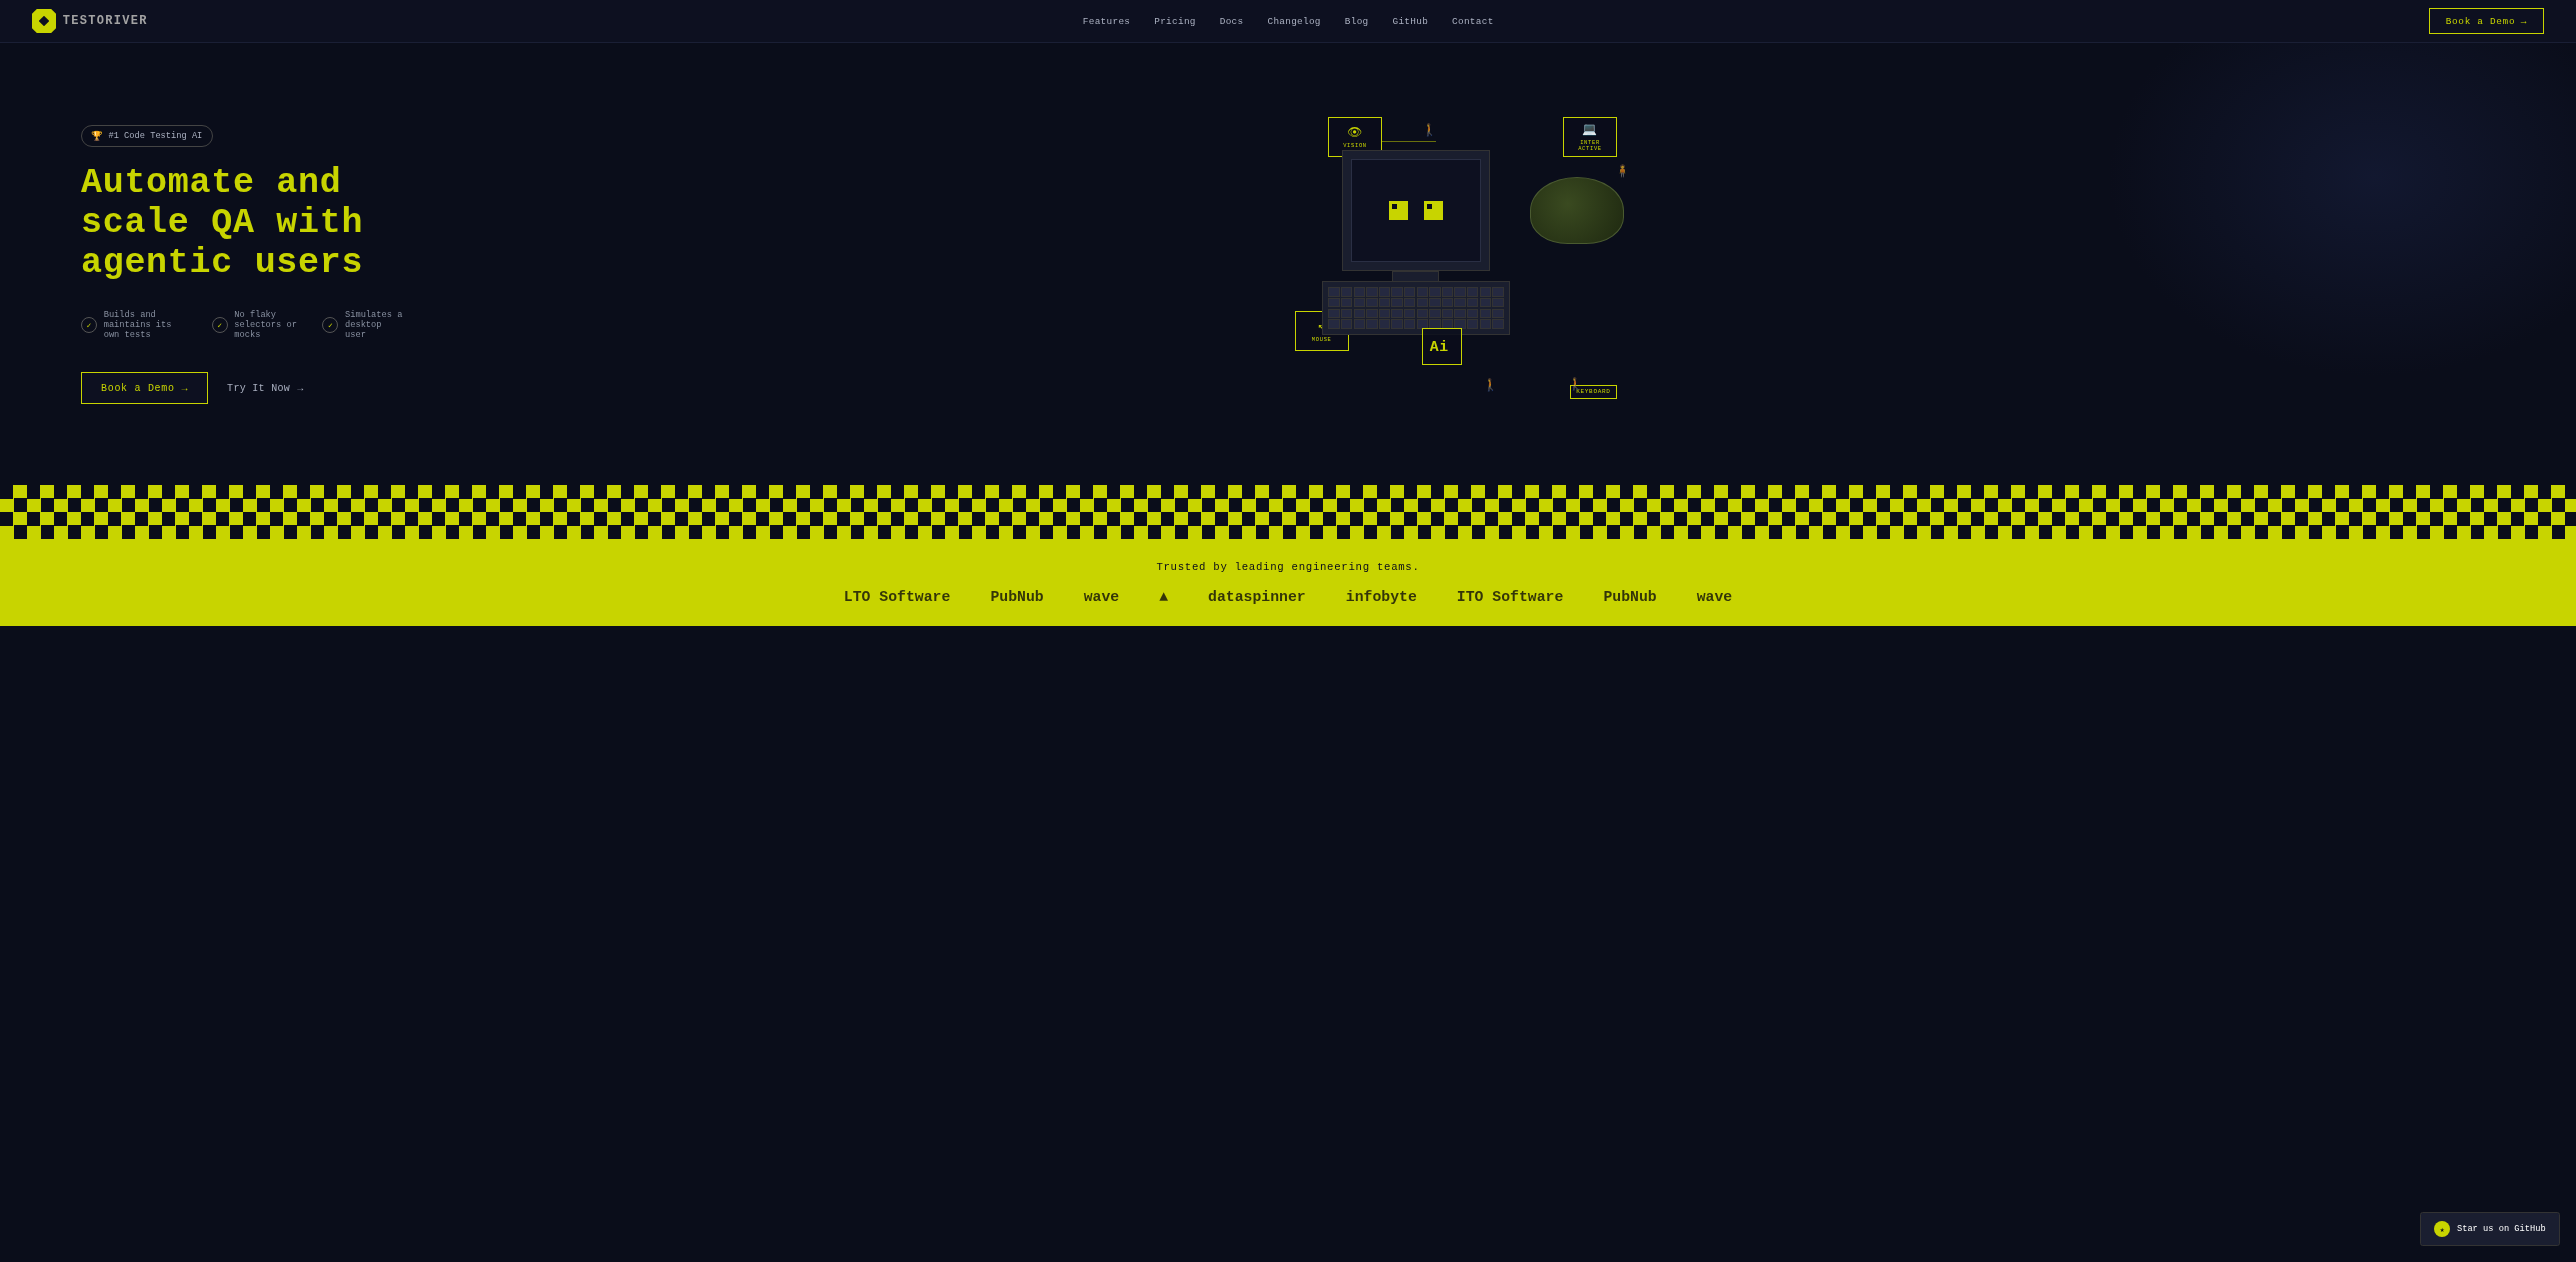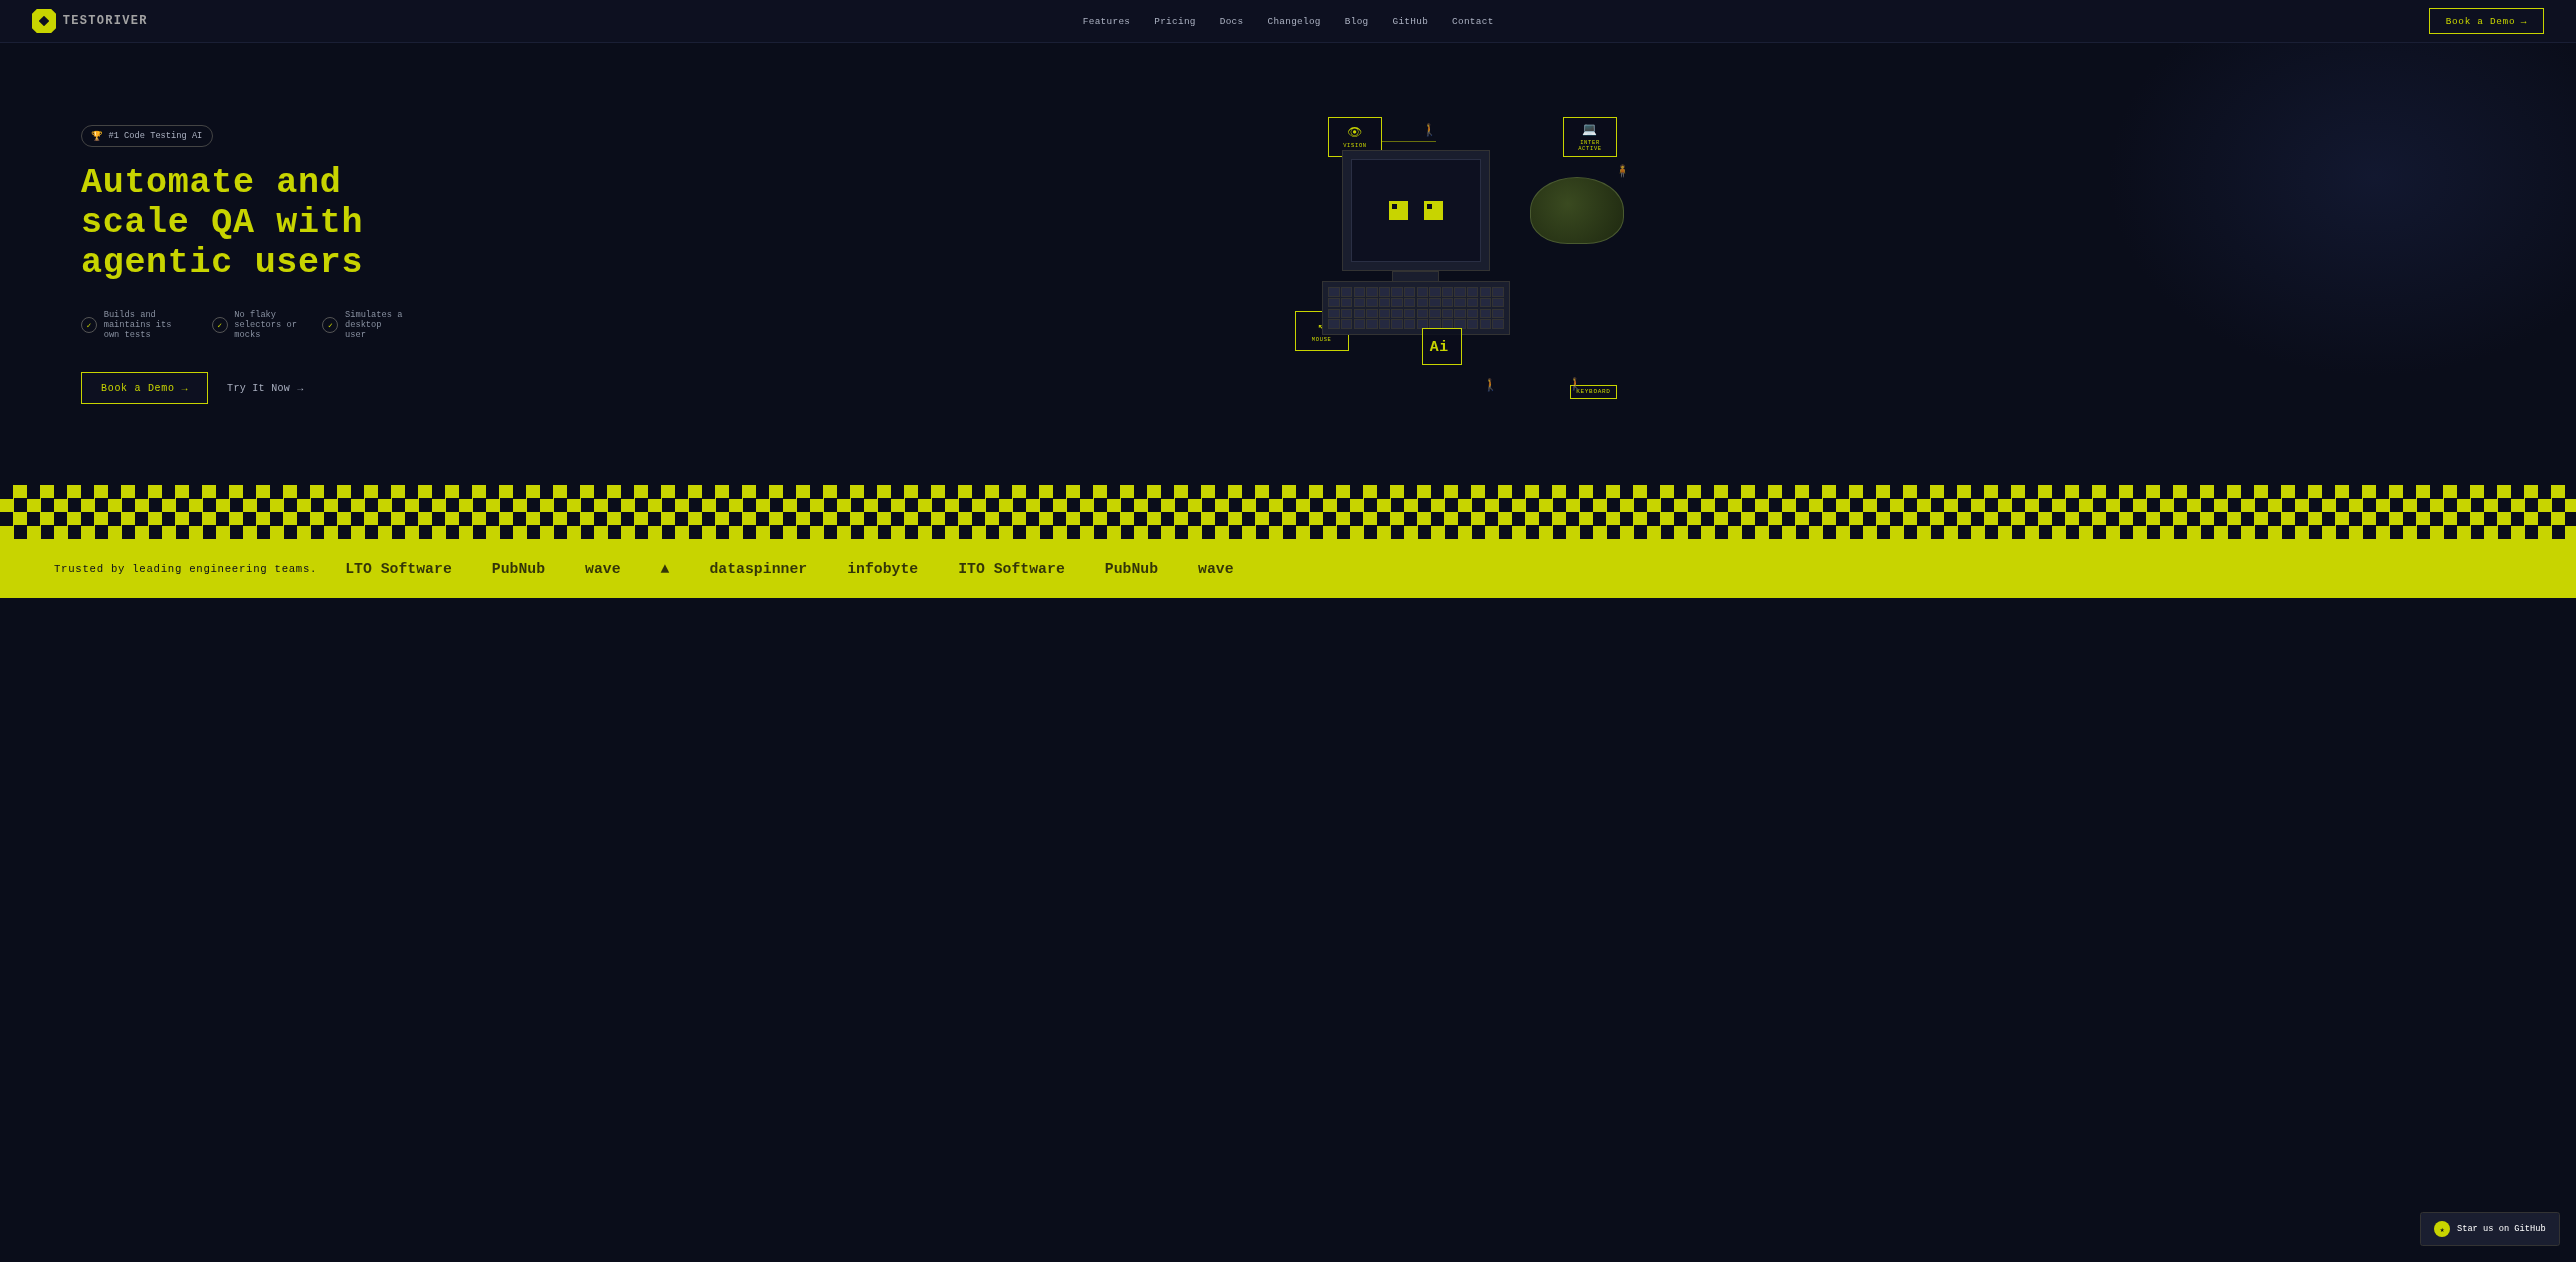--- a/index.html
+++ b/index.html
@@ -427,23 +427,23 @@
         repeating-conic-gradient(#c8d400 0% 25%, #0a0d1a 0% 50%)
         0 0 / 27px 27px;
       margin-top: 13.4px;
     }
 
     
     .trusted-section {
       background: #c8d400;
       padding: 21.5px 54px;
       display: flex;
-      flex-direction: row;
-      align-items: center;
-      gap: 28px;
+      flex-direction: column;
+      align-items: center;
+      gap: 16px;
       position: relative;
       overflow: hidden;
     }
 
     .trusted-text {
       font-size: 10.7px;
       color: #0a0d1a;
       font-family: 'Courier New', monospace;
       letter-spacing: 0.7px;
       z-index: 2;

